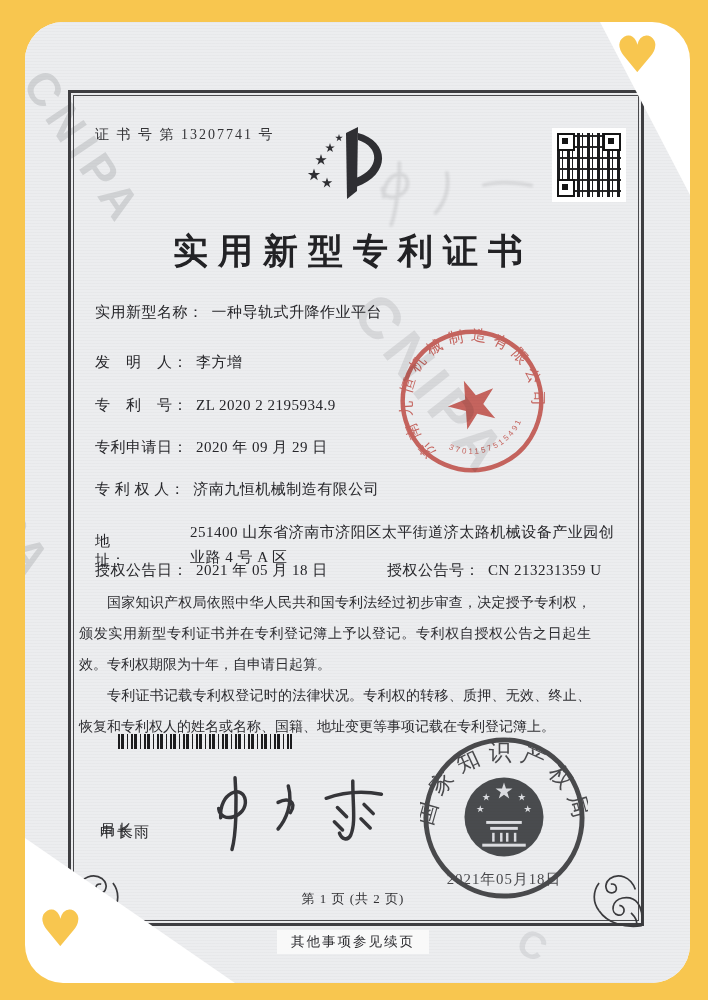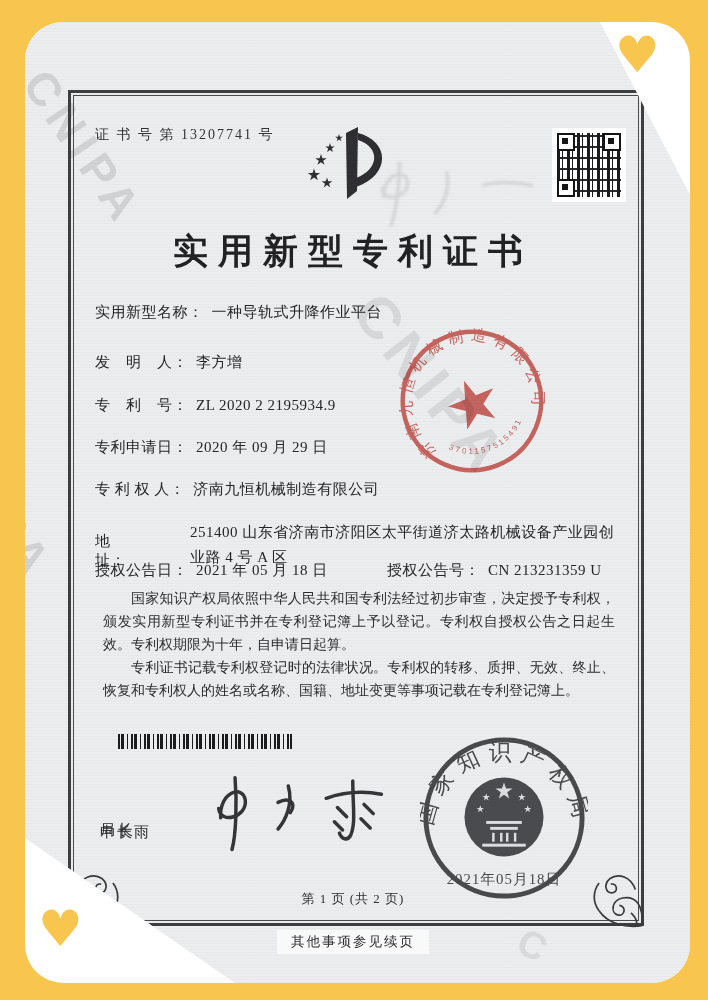--- a/index.html
+++ b/index.html
@@ -32,22 +32,22 @@
   .finder{position:absolute;width:14px;height:14px;border:2px solid #141414;background:#fff;}
   .finder::after{content:"";position:absolute;left:3px;top:3px;width:6px;height:6px;background:#141414;}
   .f-tl{left:0;top:0}.f-tr{right:0;top:0}.f-bl{left:0;bottom:0}
   .title{position:absolute;left:43px;top:198px;width:570px;text-align:center;
     font-size:35px;font-weight:bold;letter-spacing:10px;color:#222225;margin-top:8px;}
   .frow{position:absolute;left:70px;font-size:15px;color:#26262a;letter-spacing:0.5px;white-space:nowrap;}
   .frow .fvalue{margin-left:8px;}
   .frow.addr{white-space:normal;display:flex;width:520px;align-items:flex-end;}
   .frow.addr .fvalue{width:455px;line-height:25px;}
   .pair2{position:absolute;left:292px;top:0;white-space:nowrap;}
-  .paras{position:absolute;left:78px;top:565px;width:512px;font-size:14px;
-    line-height:23px;color:#2c2c30;text-align:justify;}
+  .paras{position:absolute;left:54px;top:565px;width:512px;font-size:14px;
+    line-height:31px;color:#2c2c30;text-align:justify;}
   .paras p{margin:0;text-indent:2em;}
   .barcode{position:absolute;left:93px;top:712px;width:174px;height:15px;
     background:repeating-linear-gradient(90deg,#1c1c1e 0 2px,rgba(0,0,0,0) 2px 3px,#1c1c1e 3px 6px,rgba(0,0,0,0) 6px 9px,#1c1c1e 9px 10px,rgba(0,0,0,0) 10px 13px);}
   .sig-role{position:absolute;left:75px;top:799px;font-size:15px;letter-spacing:3px;color:#2b2b2e;}
   .sig-name{position:absolute;left:75px;top:801px;font-size:15px;letter-spacing:2px;color:#2b2b2e;}
   .sig-svg{position:absolute;left:165px;top:738px;width:215px;height:95px;}
   .sig-ghost{position:absolute;left:330px;top:128px;width:200px;height:85px;opacity:0.10;
     transform:rotate(4deg);filter:blur(1px);}
   .gov-seal{position:absolute;left:395px;top:712px;width:168px;height:168px;
     opacity:0.9;mix-blend-mode:multiply;}

